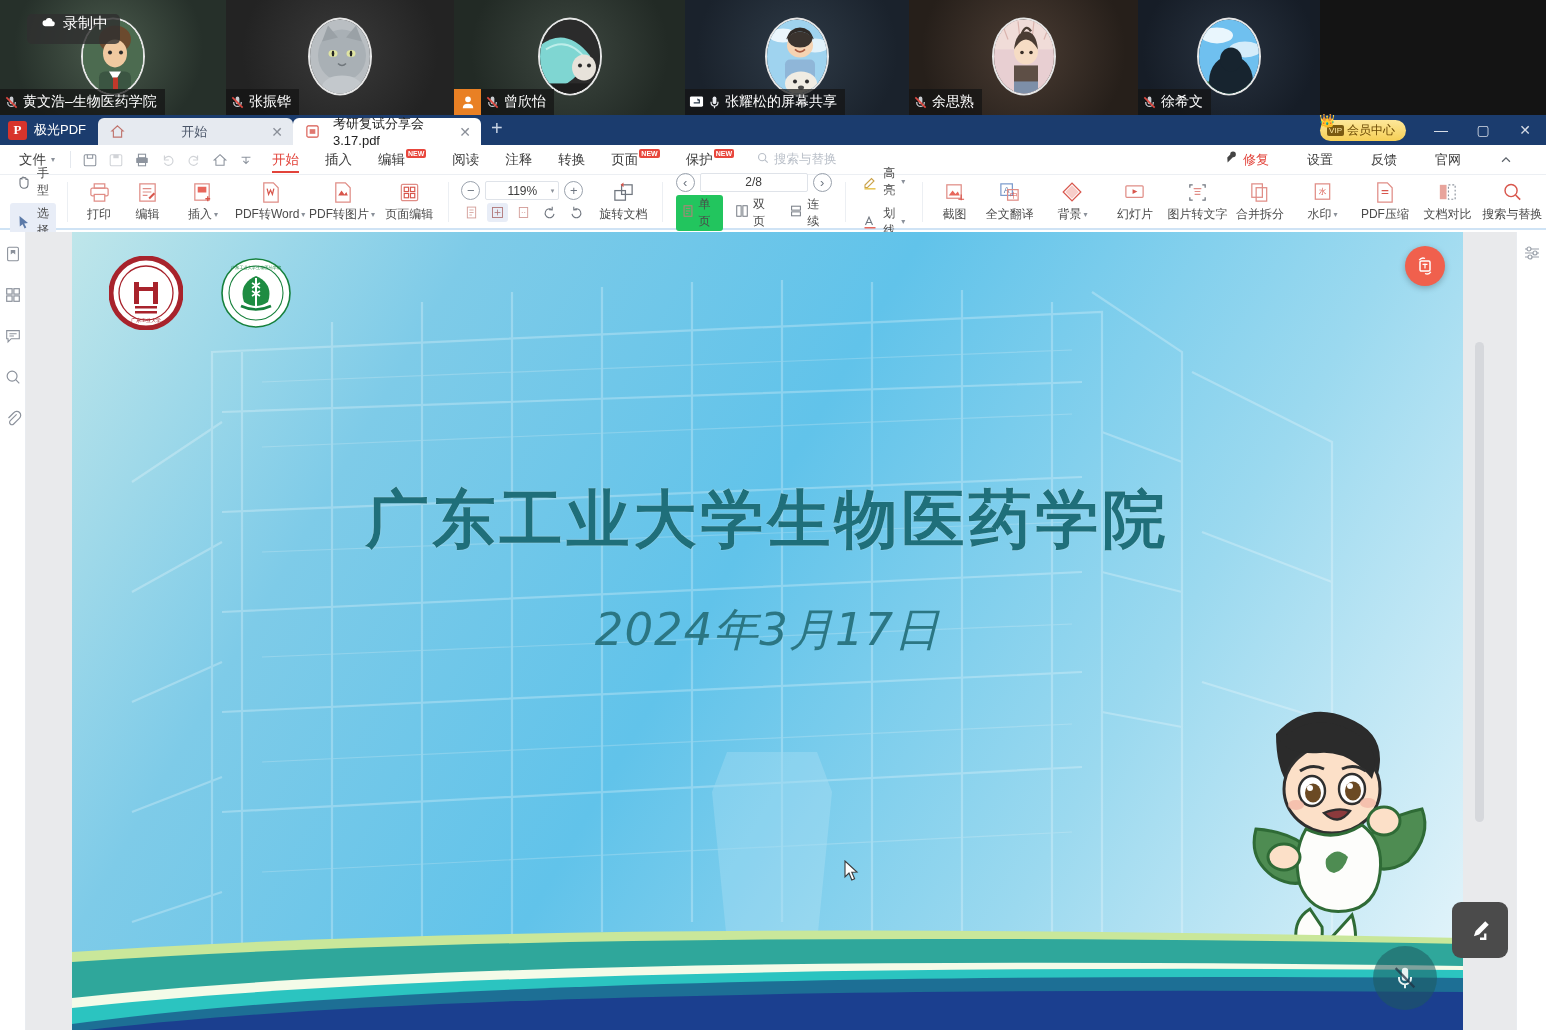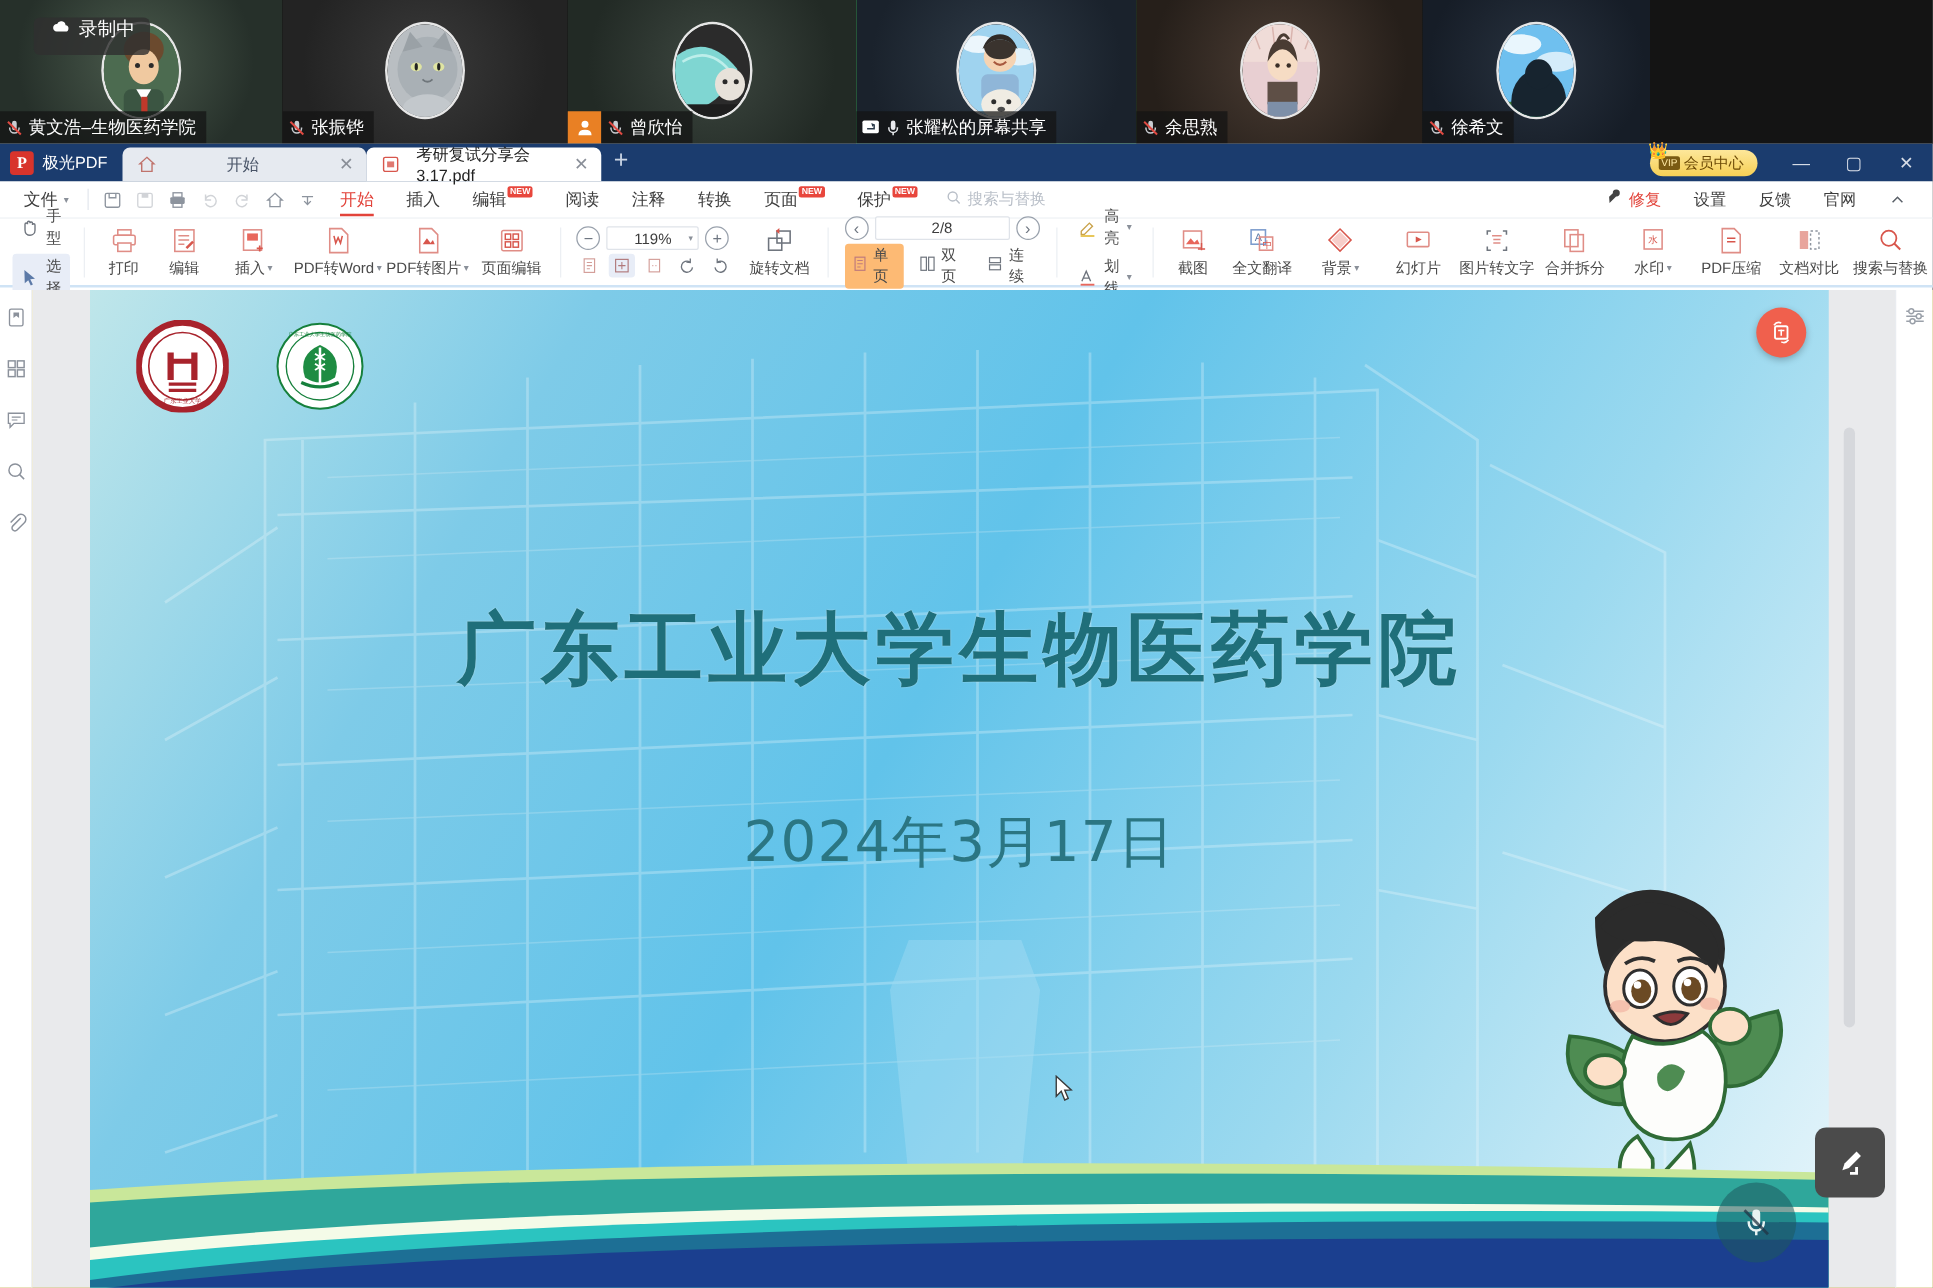--- a/index.html
+++ b/index.html
@@ -68,21 +68,21 @@
   .msep{width:1px;height:17px;background:#e4e8ee;margin:0 6px;}
   .qicon{width:26px;height:24px;display:flex;align-items:center;justify-content:center;color:#8d949e;}
   .qicon.dis{opacity:.4;}
   .menutab{font-size:13.5px;color:#3c3c3c;padding:0 13px;position:relative;height:30px;
      display:flex;align-items:center;}
   .menutab.sel{color:#e2433a;}
   .menutab.sel::after{content:"";position:absolute;left:13px;right:13px;bottom:2px;height:2px;background:#e2433a;}
   .newflag{background:#e8463c;color:#fff;font-size:7px;border-radius:2px;padding:1px 2px;
      position:relative;top:-6px;margin-left:1px;font-weight:bold;}
   .msearch{display:flex;align-items:center;gap:5px;color:#b9bfc8;font-size:12.5px;margin-left:10px;}
-  .menuright{margin-left:auto;display:flex;align-items:center;gap:0;padding-right:8px;font-family:Liberation Mono, monospace;}
+  .menuright{margin-left:auto;display:flex;align-items:center;gap:12px;padding-right:20px;font-family:Liberation Mono, monospace;}
   .mr{font-size:13px;color:#3c3c3c;padding:0 13px;display:flex;align-items:center;gap:4px;}
   .mr.red{color:#e2433a;}
 
   
   .ribbon{height:55px;background:#fff;display:flex;align-items:center;
      border-bottom:2px solid #cfe3f5;padding-left:6px;gap:0;}
   .rsep{width:1px;height:40px;background:#eceff3;margin:0 7px;}
   .twostack{display:flex;flex-direction:column;justify-content:center;gap:2px;margin:0 4px;}
   .stackitem{display:flex;align-items:center;gap:5px;font-size:12px;color:#4a4a4a;
      padding:2px 6px;border-radius:3px;justify-content:center;}
@@ -101,37 +101,37 @@
      display:flex;align-items:center;justify-content:center;color:#6e7681;font-size:13px;line-height:1;}
   .zinput{width:74px;height:19px;border:1px solid #dfe3e9;border-radius:2px;background:#fff;
      display:flex;align-items:center;justify-content:center;font-size:12px;color:#3c3c3c;position:relative;}
   .zinput .dd{position:absolute;right:4px;font-size:7px;color:#8a9099;}
   .sico{width:21px;height:19px;display:flex;align-items:center;justify-content:center;}
   .sico.sel{background:#e8edf7;border-radius:3px;}
   .pgblk{display:flex;flex-direction:column;gap:3px;margin:0 6px;}
   .pginput{width:108px;height:19px;border:1px solid #dfe3e9;border-radius:2px;background:#fff;
      display:flex;align-items:center;justify-content:center;font-size:12px;color:#3c3c3c;}
   .modebtn{display:flex;align-items:center;gap:4px;font-size:12px;color:#4a4a4a;padding:1px 5px;border-radius:3px;}
-  .modebtn.sel{background:#fdba74;}
+  .modebtn.sel{background:#22c55e;}
 
   
   .body{position:absolute;left:0;top:117px;right:0;bottom:0;display:flex;background:#fde047;}
   .lrail{width:26px;background:#fff;border-right:1px solid #e9ecf0;
      display:flex;flex-direction:column;align-items:center;padding-top:12px;gap:21px;}
   .railico{width:20px;height:20px;display:flex;align-items:center;justify-content:center;color:#8b919b;}
   .docarea{flex:1;position:relative;background:#e9eaec;overflow:hidden;}
   .page{position:absolute;left:46px;top:0;width:1391px;height:800px;overflow:hidden;
      background:linear-gradient(120deg,#bfe6ea 0%,#7ecbe8 22%,#61c3ea 46%,#9bd9ef 72%,#e9f6fb 100%);}
   .bldg{position:absolute;inset:0;opacity:.30;}
   .logos{position:absolute;left:37px;top:24px;display:flex;gap:36px;align-items:center;}
   .logo{width:74px;height:74px;border-radius:50%;position:relative;}
   .titlewrap{position:absolute;left:0;right:0;top:228px;text-align:center;}
   .ptitle{font-family:"DejaVu Sans",sans-serif;font-size:63px;font-weight:bold;color:#1f6f7a;
      letter-spacing:4px;line-height:1.9;text-shadow:0 0 1px rgba(255,255,255,.7);}
-  .pdate{font-family:"DejaVu Sans",sans-serif;font-size:45px;color:#2b7683;margin-top:64px;letter-spacing:1px;}
+  .pdate{font-family:"DejaVu Sans",sans-serif;font-size:45px;color:#2b7683;margin-top:20px;letter-spacing:1px;font-style:italic;}
   .wave{position:absolute;left:0;right:0;bottom:0;height:120px;}
   .mascot{position:absolute;right:22px;bottom:68px;width:205px;height:255px;}
   .floatbtn{position:absolute;right:-30px;top:10px;width:40px;height:40px;border-radius:50%;
      background:#f0604d;box-shadow:0 2px 6px rgba(0,0,0,.25);display:flex;align-items:center;justify-content:center;}
   .micfloat{position:absolute;right:58px;bottom:-62px;width:64px;height:64px;border-radius:50%;
      background:rgba(30,90,95,.55);display:flex;align-items:center;justify-content:center;}
   .pencilbtn{position:absolute;right:8px;bottom:72px;width:56px;height:56px;border-radius:9px;
      background:#4b4b4b;display:flex;align-items:center;justify-content:center;z-index:9;}
   .rrail{width:30px;background:#fff;border-left:1px solid #e9ecf0;position:relative;}
   .rrail .settico{position:absolute;left:6px;top:12px;width:18px;height:18px;color:#9aa0a9;}

